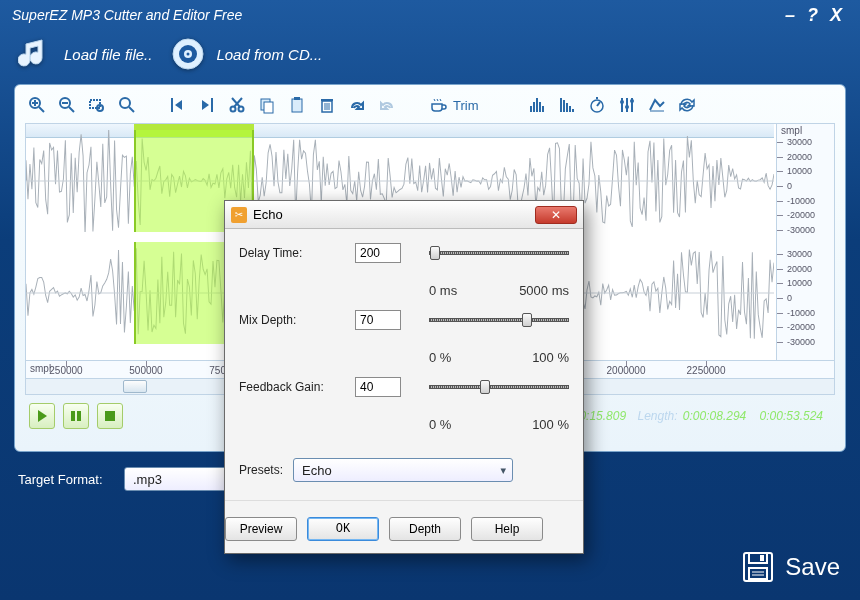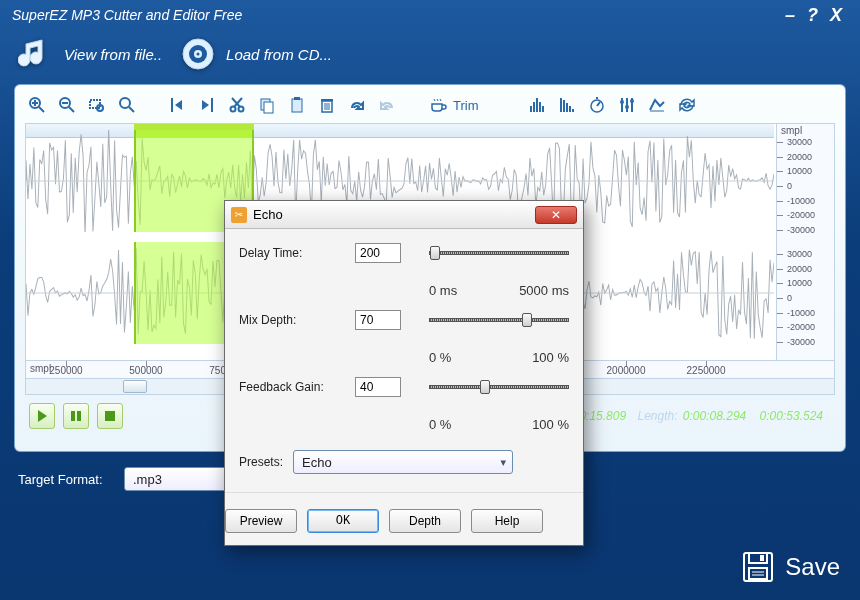--- a/index.html
+++ b/index.html
@@ -59,21 +59,21 @@
 .modal-title .ticon { width:16px; height:16px; margin-right:6px; display:inline-flex; align-items:center; justify-content:center; background:#f0a030; border-radius:2px; font-size:10px; color:#fff;}
 .modal-title .spacer { flex:1; }
 .modal-close { width:42px; height:18px; background: linear-gradient(#e97a6e,#c53a2c); border:1px solid #a02c20; border-radius:3px; color:#fff; display:inline-flex; align-items:center; justify-content:center; font-size:12px; cursor:pointer;}
 .modal-body { padding: 14px 14px 6px; font-size:12px; color:#222; }
 .mrow { display:grid; grid-template-columns: 92px 50px 1fr; align-items:center; gap:24px; margin-bottom:6px; }
 .mrow .minmax { grid-column: 3; display:flex; justify-content:space-between; font-size:13px; color:#333; margin-top:-4px; margin-bottom:6px;}
 .mnum { width:46px; height:20px; border:1px solid #8a8a8a; background:#fff; text-align:left; padding:0 4px; font-size:12px;}
 .slider { position:relative; height:14px; }
 .slider .track { position:absolute; left:0; right:0; top:5px; height:4px; background: repeating-linear-gradient(90deg,#555 0,#555 1px,#bbb 1px,#bbb 2px); border:1px solid #555; }
 .slider .thumb { position:absolute; top:0; width:10px; height:14px; background:linear-gradient(#fafafa,#cfcfcf); border:1px solid #555; border-radius:2px; transform:translateX(-50%);}
-.presets-row { display:flex; align-items:center; gap:10px; margin:12px 0 12px; }
+.presets-row { display:flex; align-items:center; gap:10px; margin:20px 0 12px; }
 .mbtns { display:flex; gap:10px; justify-content:flex-start; border-top:1px solid #ddd; padding:16px 0 12px; }
 .mbtn { min-width:72px; height:24px; background: linear-gradient(#fefefe,#e4e4e4); border:1px solid #8a8a8a; border-radius:3px; font-size:12px; cursor:pointer;}
 .mbtn.primary { border:1px solid #3a8adb; box-shadow: 0 0 0 1px #75b7f2 inset; font-family: Liberation Mono, monospace; }
 </style>
 </head>
 <body>
 
 <div class="titlebar">
   <span>SuperEZ MP3 Cutter and Editor Free</span>
   <span class="titlebar-spacer"></span>
@@ -82,21 +82,21 @@
   <span class="titlebar-btn">X</span>
 </div>
 
 <div class="load-row">
   <div class="load-item">
     <span class="icon-note">
       <svg viewBox="0 0 36 36" width="36" height="36">
           <path fill="#e8f4ff" stroke="#bcd7ee" d="M24 4v18a6 6 0 1 1-4-5.7V10l-8 2v12a6 6 0 1 1-4-5.7V8l16-4z"></path>
         </svg>
     </span>
-    <span>View from file..</span>
+    <span>Load file file..</span>
   </div>
   <div class="load-item">
     <span class="icon-cd">
       <svg viewBox="0 0 36 36" width="36" height="36">
           <circle cx="18" cy="18" r="15" fill="#dff0ff" stroke="#bcd7ee"></circle>
           <circle cx="18" cy="18" r="9" fill="#1e5aa0"></circle>
           <circle cx="18" cy="18" r="4" fill="#dff0ff"></circle>
           <circle cx="18" cy="18" r="1.5" fill="#1e5aa0"></circle>
         </svg>
     </span>

